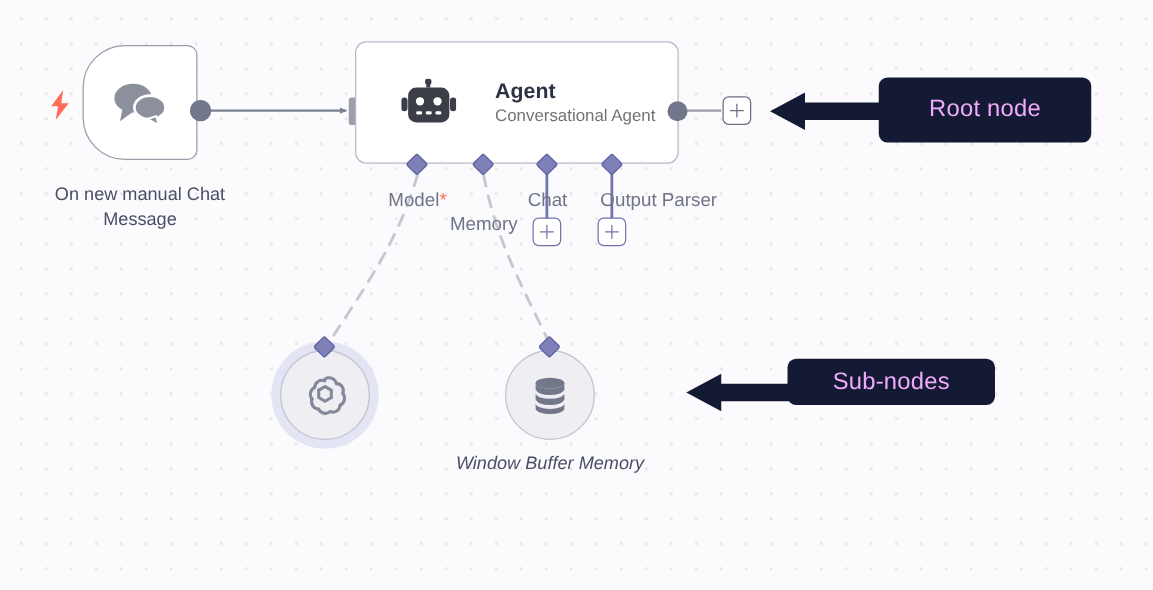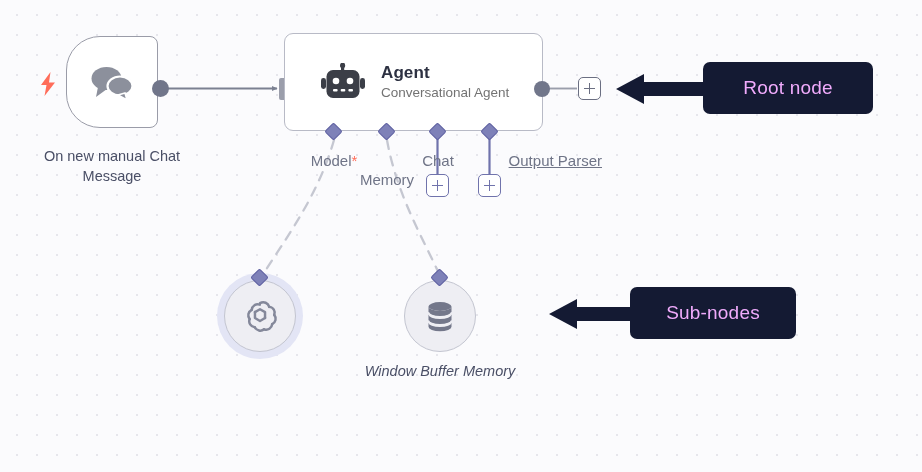--- a/index.html
+++ b/index.html
@@ -62,21 +62,21 @@
     top: 33px;
     width: 259px;
     height: 98px;
     background: #ffffff;
     border: 1.5px solid #b8bac6;
     border-radius: 9px;
     box-sizing: border-box;
     display: flex;
     align-items: center;
     padding-left: 36px;
-    gap: 16px;
+    gap: 31px;
   }
   .agent-text .agent-title {
     font-size: 17px;
     font-weight: bold;
     color: #2d3142;
     line-height: 20px;
     letter-spacing: .1px;
   }
   .agent-text .agent-sub {
     font-size: 13.5px;
@@ -203,21 +203,21 @@
     background: #141a33;
     color: #f0abfc;
     border-radius: 7px;
     display: flex;
     align-items: center;
     justify-content: center;
     font-size: 19px;
     letter-spacing: .2px;
   }
   #callout-root { left: 703px; top: 62px; width: 170px; height: 52px; }
-  #callout-sub  { left: 630px; top: 287px; width: 166px; height: 52px; }
+  #callout-sub  { left: 630px; top: 287px; width: 166px; height: 37px; }
   .callout-arrow { position: absolute; }
 </style>
 </head>
 <body>
 
 <div id="canvas">
 
   <svg id="edges" viewBox="0 0 922 472" width="922" height="472">
     <defs>
       <marker id="arrowhead" markerWidth="7" markerHeight="7" refX="5.4" refY="3.1" orient="auto" markerUnits="userSpaceOnUse">
@@ -281,21 +281,21 @@
   <div class="diamond" style="left:380px; top:125px;"></div>
   <div class="diamond" style="left:431px; top:125px;"></div>
   <div class="diamond" style="left:483px; top:125px;"></div>
 
   <div class="ep-label" style="left:294px; top:152px; width:80px;"><span>Model</span><span class="req-star">*</span></div>
 
   <div class="ep-label" style="left:349px; top:152px; width:76px;margin-top:19px;">Memory</div>
 
   <div class="ep-label" style="left:416px; top:152px; width:44px;">Chat</div>
 
-  <div class="ep-label" style="left:452px; top:152px; width:150px; text-align:right;text-decoration:underline;">Output Parser</div>
+  <div class="ep-label" style="left:452px; top:152px; width:150px; text-align:center;">Output Parser</div>
 
   <div class="plus-btn grey" id="plus-main">
     <span class="bar-h"></span>
       <span class="bar-v"></span>
   </div>
   <div class="plus-btn purple" id="plus-tool">
     <span class="bar-h"></span>
       <span class="bar-v"></span>
   </div>
   <div class="plus-btn purple" id="plus-parser">

